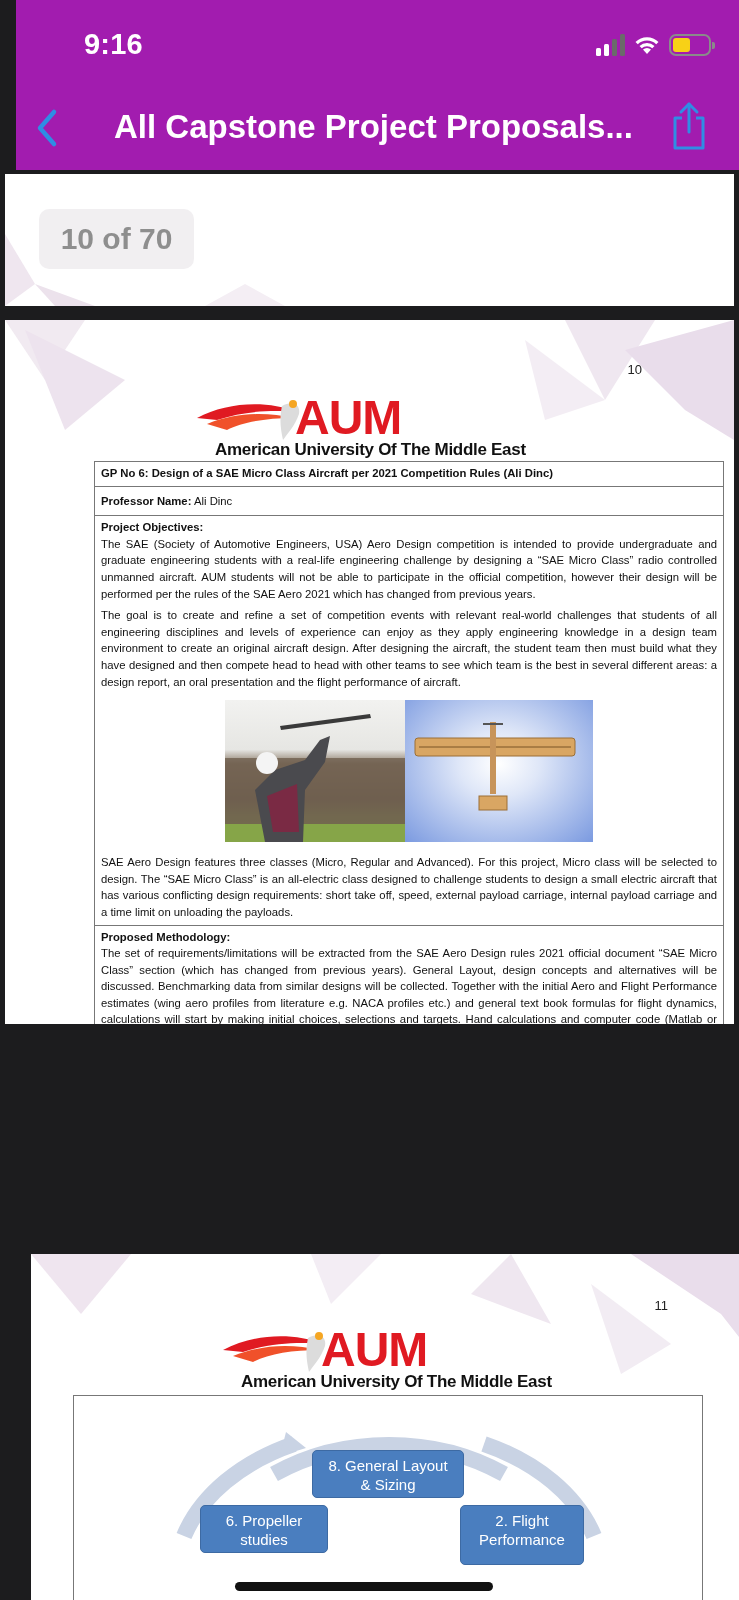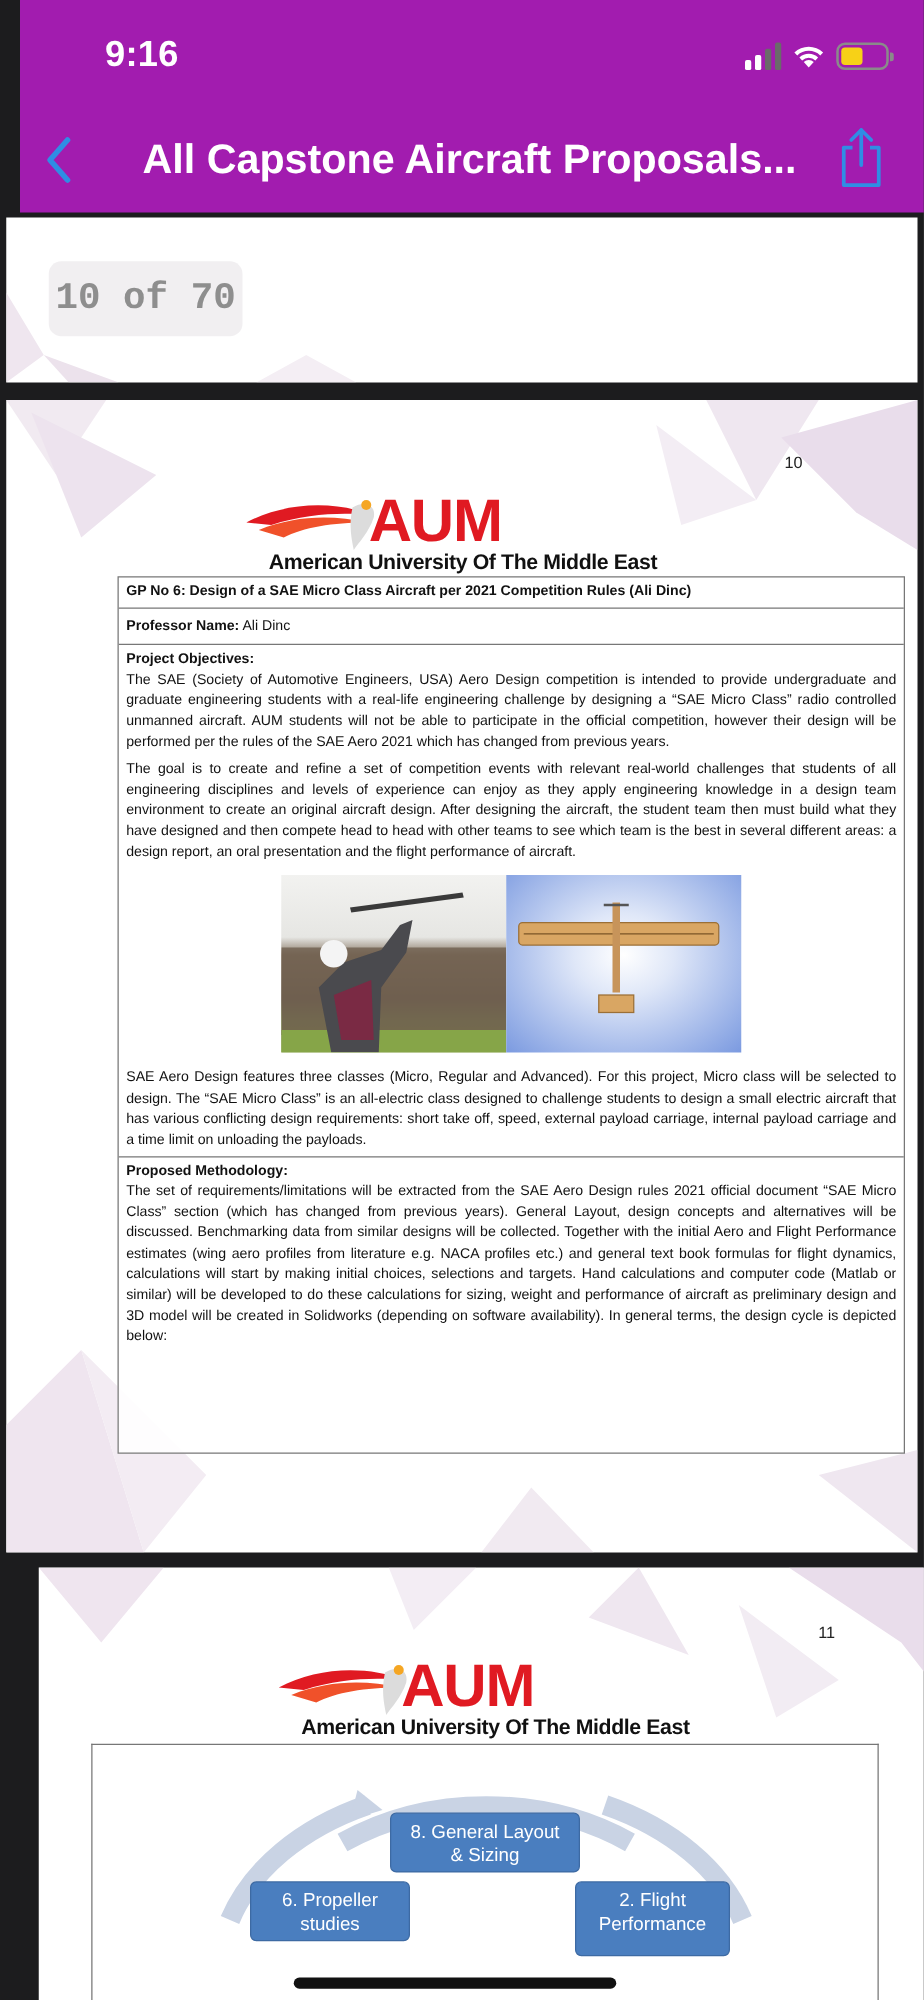--- a/index.html
+++ b/index.html
@@ -14,22 +14,22 @@
   .signal span.dim { background: #6a6a6a; }
   .battery { width: 42px; height: 22px; border: 2px solid #8a8a8a; border-radius: 7px; position: relative; padding: 2px; }
   .battery .fill { height: 100%; width: 54%; background: #f7d117; border-radius: 3px; }
   .battery::after { content: ""; position: absolute; right: -6px; top: 6px; width: 3px; height: 7px; background: #8a8a8a; border-radius: 0 2px 2px 0; }
 
   .nav-back { position: absolute; left: 14px; top: 104px; width: 36px; height: 48px; cursor: pointer; }
   .nav-title { position: absolute; left: 98px; top: 108px; color: #fff; font-size: 33px; font-weight: 600; white-space: nowrap; }
   .nav-share { position: absolute; right: 46px; top: 100px; width: 40px; height: 52px; cursor: pointer; }
 
   .page { position: absolute; left: 5px; width: 729px; background: #fff; overflow: hidden; }
-  .page-a { top: 174px; height: 132px; font-family: Liberation Mono, monospace; }
-  .page-b { top: 320px; height: 922px; }
+  .page-a { top: 174px; height: 132px; }
+  .page-b { top: 320px; height: 704px; }
   .page-c { top: 1254px; height: 346px; margin-left: 26px; }
 
   .poly { position: absolute; inset: 0; pointer-events: none; }
 
   .page-badge { position: absolute; left: 34px; top: 35px; width: 155px; height: 60px; background: rgba(240,238,240,0.92); border-radius: 10px; color: #8e8e8e; font-size: 30px; font-weight: 600; display: flex; align-items: center; justify-content: center; }
 
   .page-num { position: absolute; right: 92px; font-size: 13px; color: #222; font-family: "Liberation Sans", sans-serif; }
 
   .logo { position: absolute; left: 182px; width: 360px; height: 64px; }
   .logo-aum { position: absolute; left: 108px; top: -6px; font-size: 48px; font-weight: 900; color: #e01a22; letter-spacing: -1px; font-family: "Liberation Sans", sans-serif; }
@@ -69,21 +69,21 @@
       <path d="M2.5 8 A16.5 16.5 0 0 1 25.5 8 L23.2 10.3 A13.3 13.3 0 0 0 4.8 10.3 Z" fill="#fff"></path>
     </svg>
     <div class="battery">
         <div class="fill" style="width: 50%; background: rgb(247, 209, 23);"></div>
       </div>
   </div>
 
   <svg class="nav-back" viewBox="0 0 36 48">
     <path d="M24 8 L10 24 L24 40" stroke="#2f8de4" stroke-width="4.5" fill="none" stroke-linecap="round" stroke-linejoin="round"></path>
   </svg>
-  <div class="nav-title">All Capstone Aircraft Proposals...</div>
+  <div class="nav-title">All Capstone Project Proposals...</div>
   <svg class="nav-share" viewBox="0 0 40 52">
     <path d="M13 18 H6 V48 H34 V18 H27" stroke="#2f8de4" stroke-width="3" fill="none" stroke-linejoin="round"></path>
     <path d="M20 4 V32" stroke="#2f8de4" stroke-width="3" stroke-linecap="round"></path>
     <path d="M12 12 L20 4 L28 12" stroke="#2f8de4" stroke-width="3" fill="none" stroke-linecap="round" stroke-linejoin="round"></path>
   </svg>
 </div>
 
 <div class="page page-a">
   <svg class="poly" viewBox="0 0 729 132" preserveAspectRatio="none">
     <polygon points="0,60 30,110 0,132" fill="#efe6ef"></polygon>

